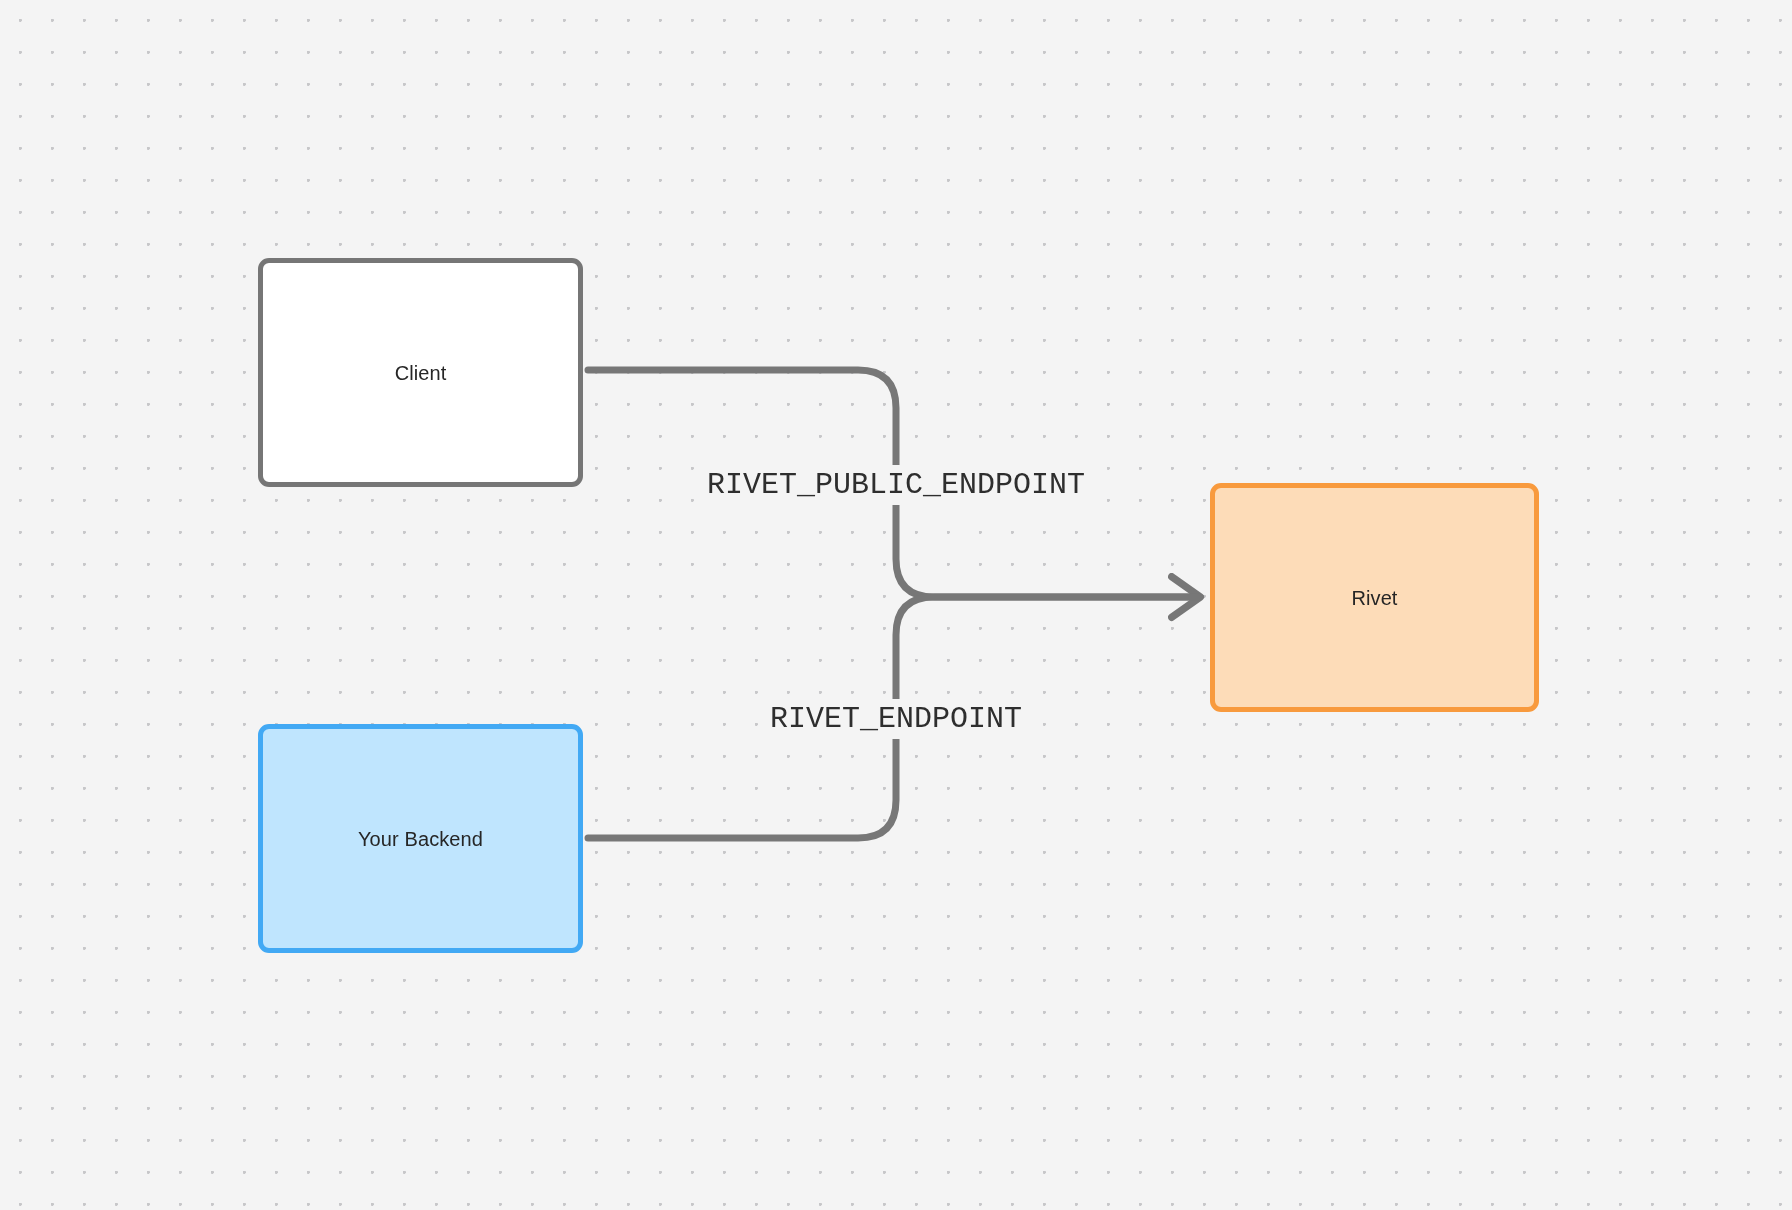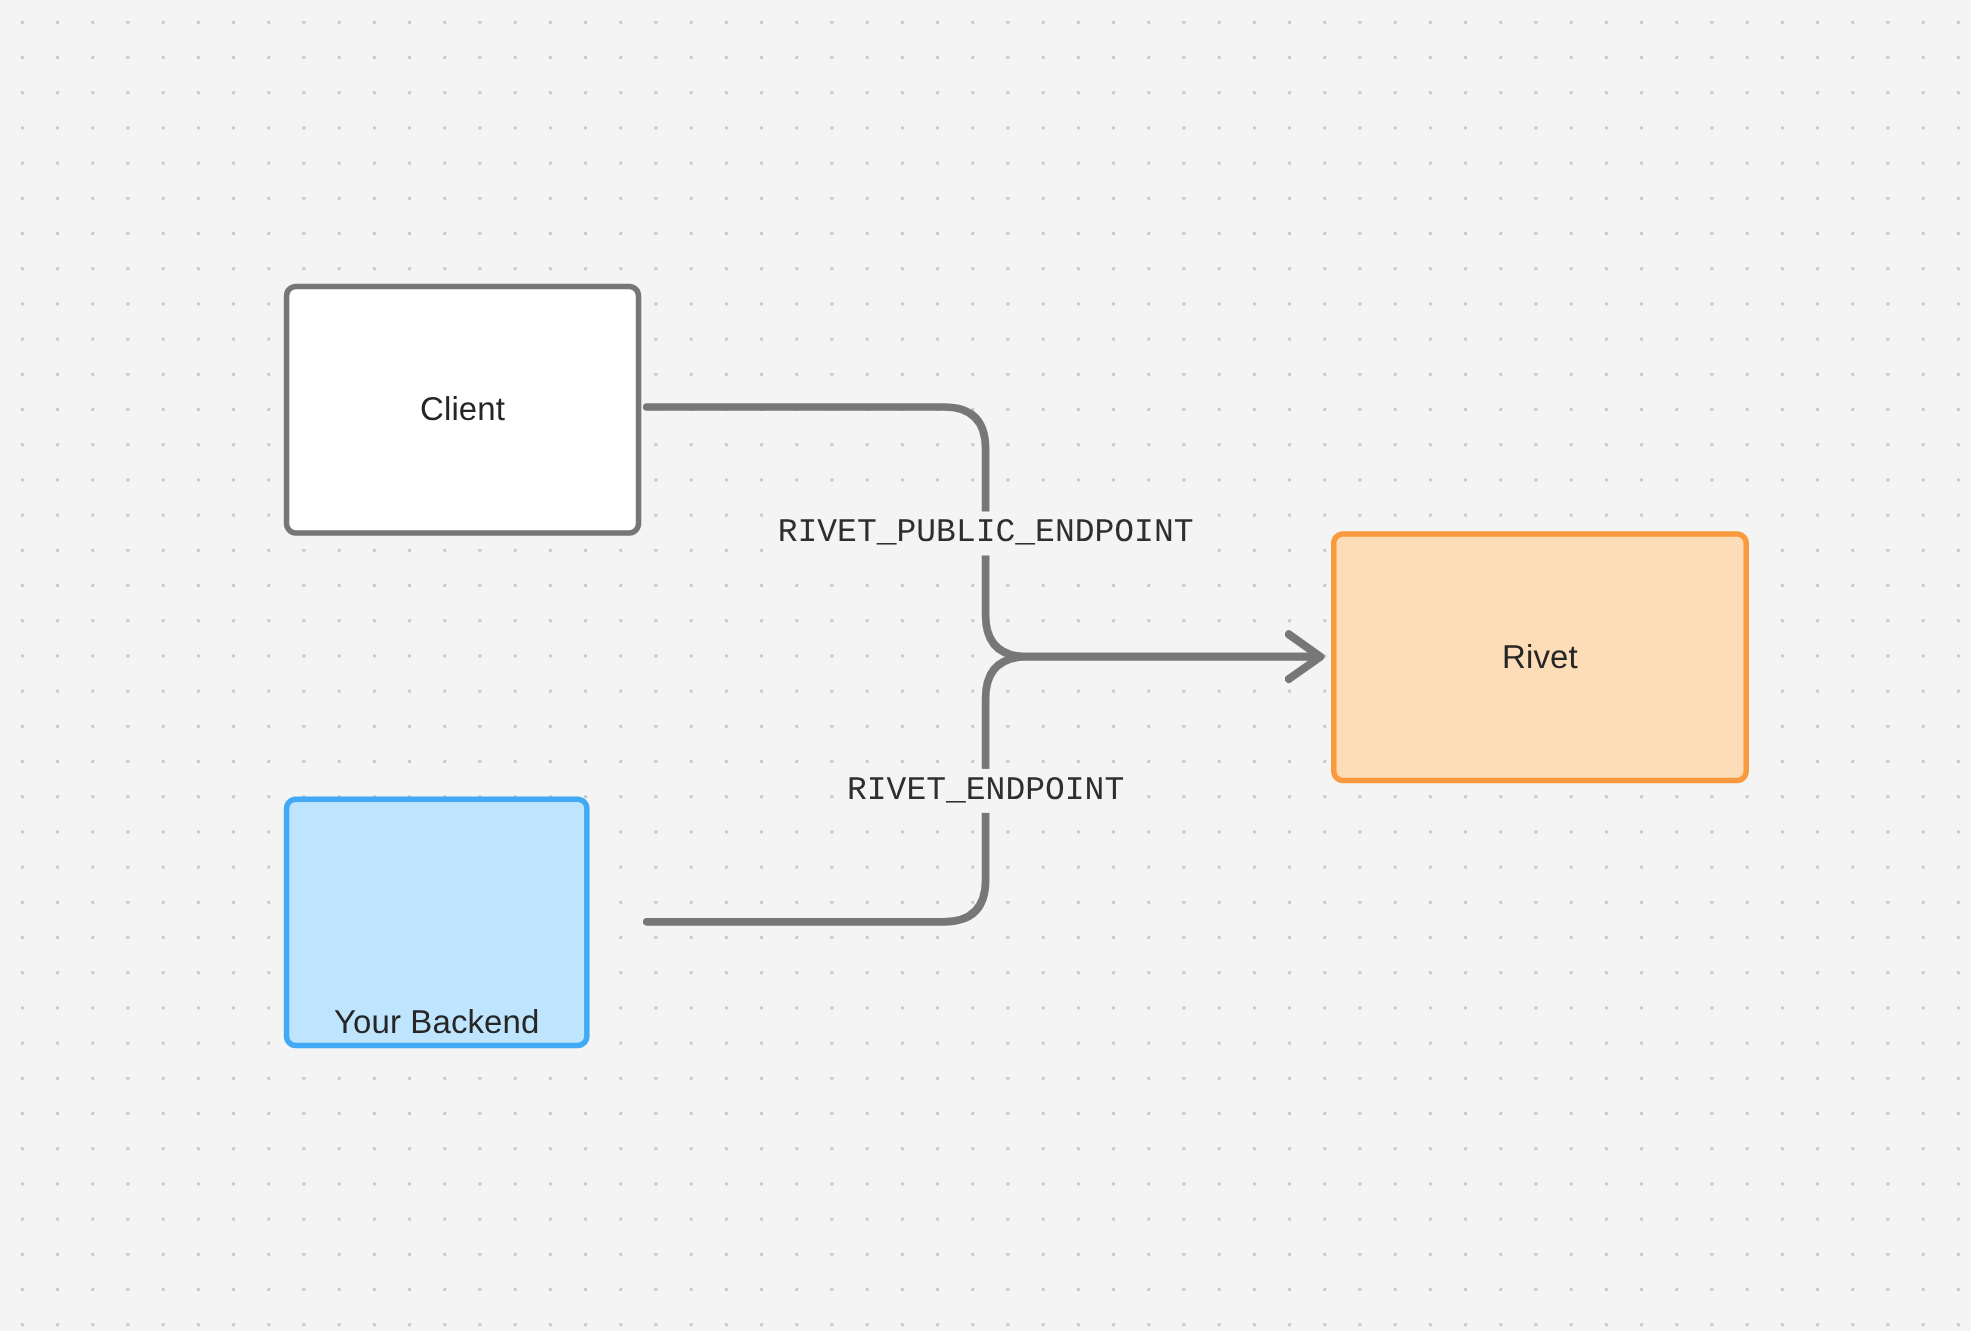--- a/index.html
+++ b/index.html
@@ -32,48 +32,47 @@
     box-sizing: border-box;
     display: flex;
     align-items: center;
     justify-content: center;
     border-style: solid;
     border-width: 5px;
     border-radius: 11px;
   }
   .node-label {
     font-family: "Liberation Sans", sans-serif;
-    font-size: 30px;
+    font-size: 20px;
     line-height: 1.2;
     color: #262626;
     letter-spacing: 0.1px;
     text-align: center;
     white-space: nowrap;
   }
   #node-client {
     left: 258px;
     top: 258px;
     width: 325px;
     height: 229px;
     background: #ffffff;
     border-color: #767676;
   }
   #node-backend {
     left: 258px;
     top: 724px;
-    width: 278px;
+    width: 325px;
     height: 229px;
     background: #bfe5fe;
     border-color: #42a9f4;
-    align-items: flex-end;
   }
   #node-rivet {
     left: 1210px;
     top: 483px;
-    width: 380px;
+    width: 329px;
     height: 229px;
     background: #fddcb8;
     border-color: #f89a3d;
   }
   .edge-label {
     position: absolute;
     font-family: "Liberation Mono", monospace;
     font-size: 30px;
     line-height: 1;
     color: #2e2e2e;

